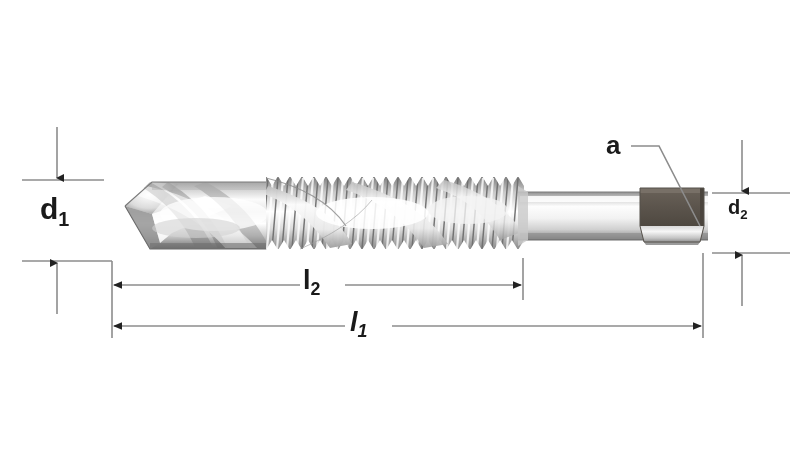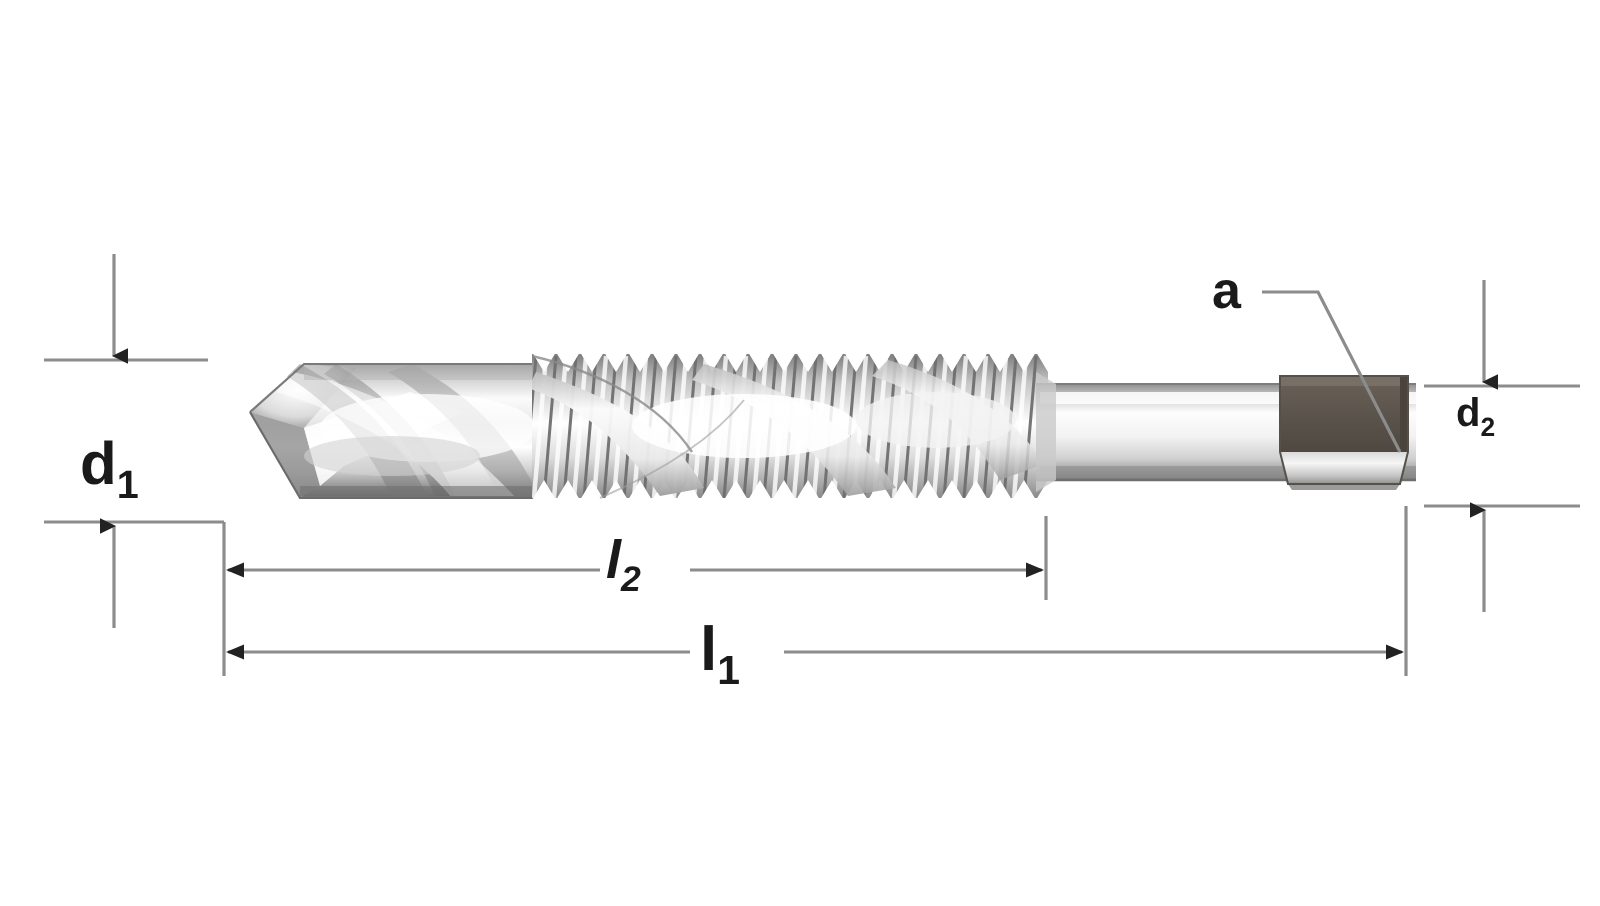--- a/index.html
+++ b/index.html
@@ -4,24 +4,24 @@
 <style>
   html,body{margin:0;padding:0;background:#ffffff;}
   body{width:800px;height:453px;overflow:hidden;
        font-family:"Liberation Sans", sans-serif;}
   #stage{position:relative;width:800px;height:453px;background:#fff;}
   svg.layer{position:absolute;left:0;top:0;width:800px;height:453px;}
   .dimlabel{position:absolute;color:#1a1a1a;font-weight:bold;
             font-family:"Liberation Sans", sans-serif;
             user-select:none;white-space:nowrap;}
   .dimlabel .sub{font-size:0.66em;vertical-align:sub;font-weight:bold;}
-  #lbl-d1{left:40px;top:192px;font-size:30px;margin-top:24px;}
+  #lbl-d1{left:40px;top:192px;font-size:30px;}
   #lbl-d2{left:728px;top:196px;font-size:20px;}
-  #lbl-l1{left:350px;top:307px;font-size:31px;}
-  #lbl-l2{left:303px;top:265px;font-size:27px;font-style:italic;}
+  #lbl-l1{left:350px;top:307px;font-size:27px;font-style:italic;}
+  #lbl-l2{left:303px;top:265px;font-size:27px;}
   #lbl-a{left:606px;top:130px;font-size:26px;}
 </style>
 </head>
 <body>
 
 <div id="stage">
 
   <svg class="layer" viewBox="0 0 800 453">
     <defs>
 

